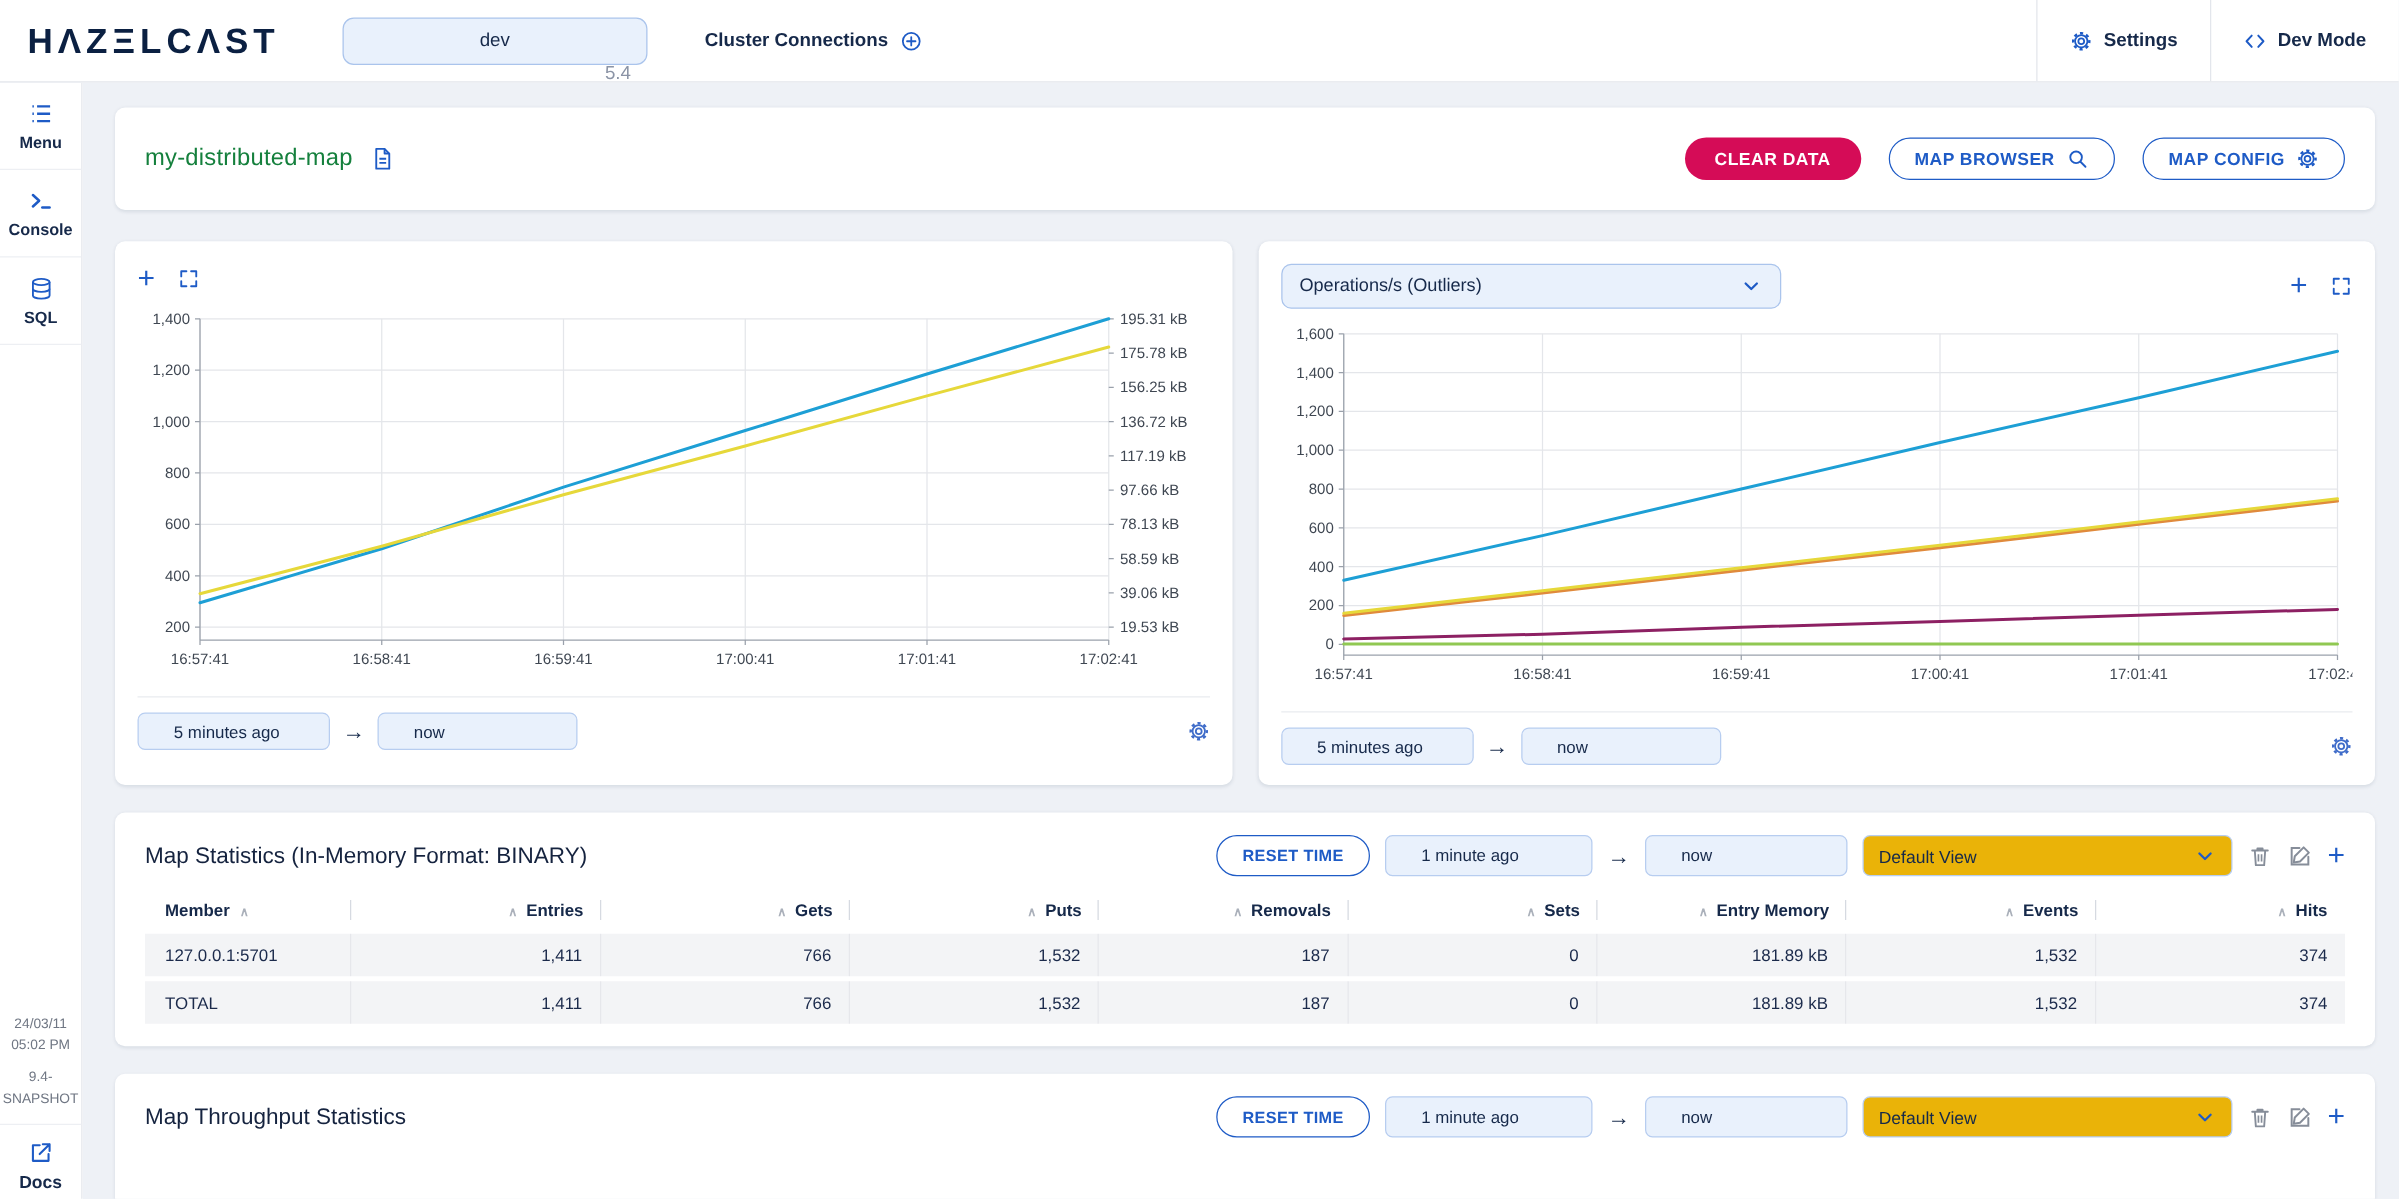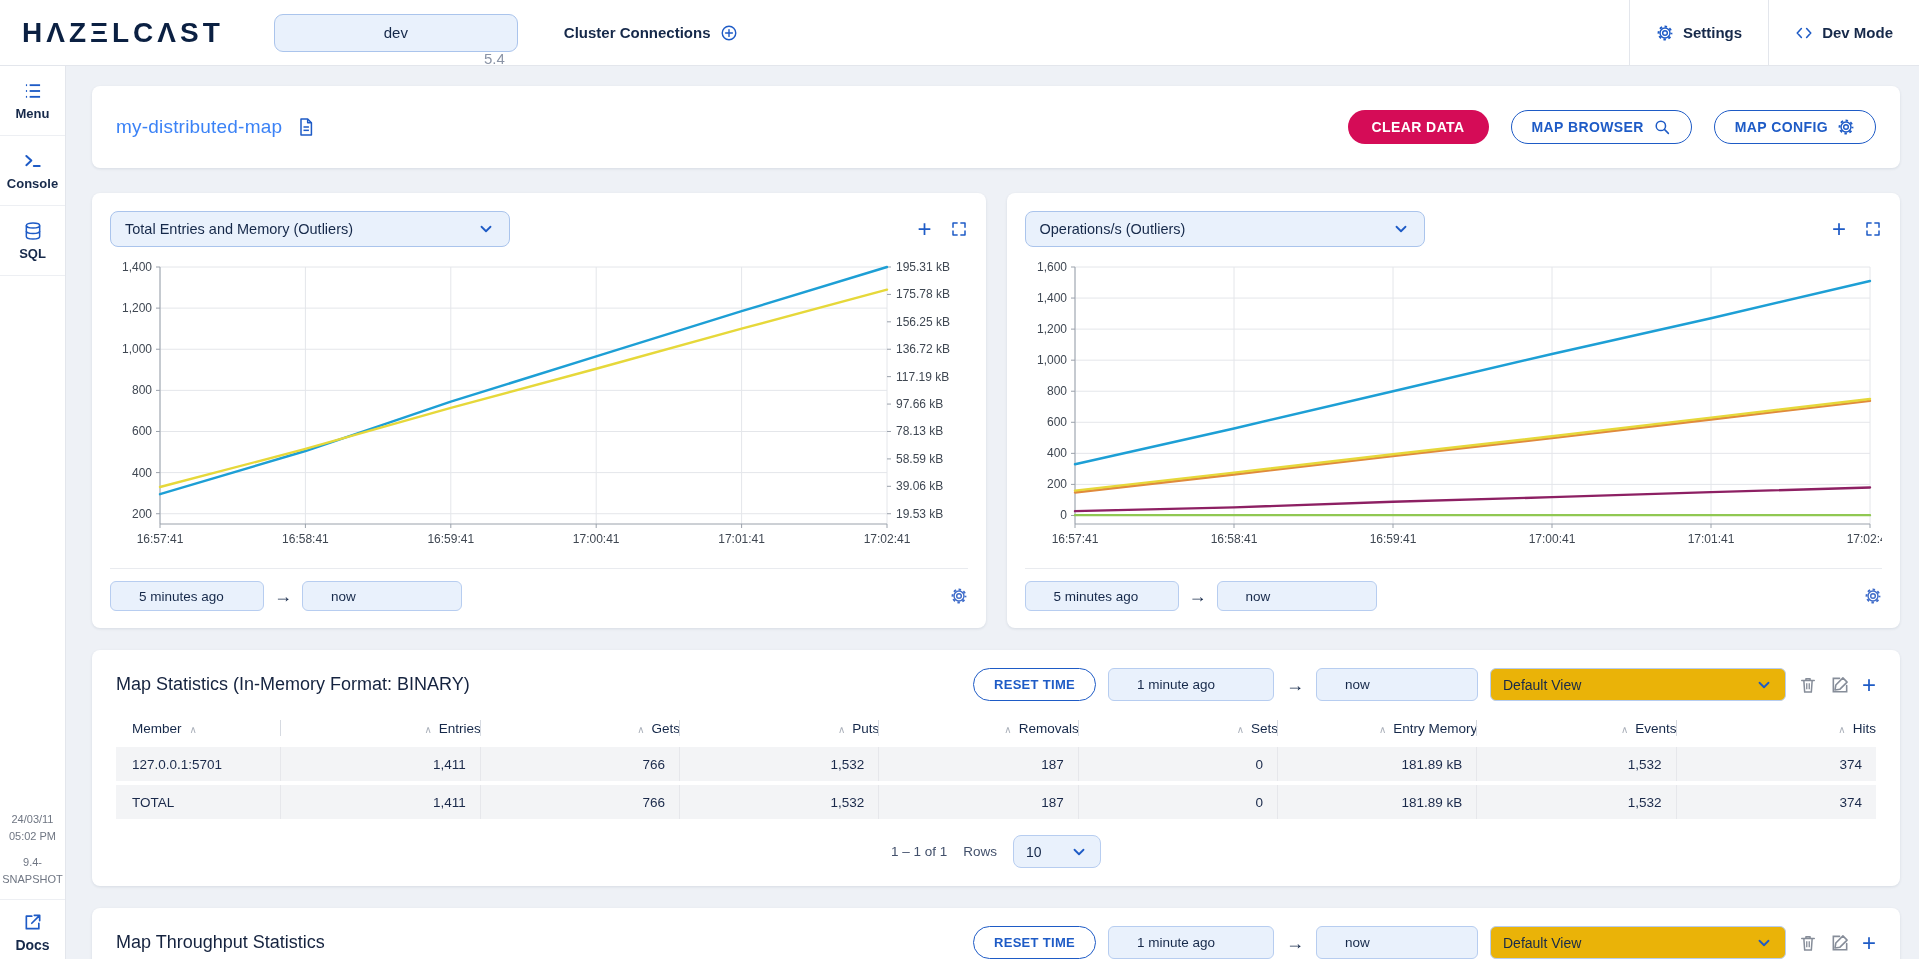--- a/index.html
+++ b/index.html
@@ -33,21 +33,21 @@
   .side-docs { border-top:1px solid #edeff3; margin-top:12px; padding-top:12px;
     display:flex; flex-direction:column; align-items:center; gap:5px; cursor:pointer; }
   .side-docs .lbl { font-size:14px; font-weight:700; color:#16294a; }
 
   
   .main { position:absolute; left:66px; top:66px; width:1853px; height:893px;
     padding:20px 19px 0 26px; overflow:hidden; }
   .card { background:#fff; border-radius:8px; box-shadow:0 1px 3px rgba(13,36,70,.10); }
 
   .header-card { height:82px; display:flex; align-items:center; padding:0 24px; margin-bottom:25px; }
-  .page-title { font-size:19px; color:#3b82f6; letter-spacing:.2px; }
+  .page-title { font-size:19px; color:#15803d; letter-spacing:.2px; }
   .header-actions { margin-left:auto; display:flex; align-items:center; gap:22px; }
   .btn-danger { height:34px; padding:0 24px; border:none; border-radius:17px; background:#d50c57;
     color:#fff; font-size:14px; font-weight:700; letter-spacing:.4px; cursor:pointer; font-family:inherit; }
   .btn-outline { height:34px; padding:0 20px; border:1.5px solid #1e5bc6; border-radius:17px; background:#fff;
     color:#1e5bc6; font-size:14px; font-weight:700; letter-spacing:.4px; cursor:pointer;
     display:flex; align-items:center; gap:9px; font-family:inherit; }
 
   .charts-row { display:flex; gap:21px; margin-bottom:22px; }
   .chart-card { flex:1; height:435px; padding:18px; display:flex; flex-direction:column; }
   .chart-head { display:flex; align-items:center; justify-content:space-between; }
@@ -74,21 +74,21 @@
   .ctl-from { width:166px; height:33px; } .ctl-to { width:162px; height:33px; }
   .view-select { width:296px; height:33px; background:#eab308; border:1px solid #b7cdf0; border-radius:6px;
     display:flex; align-items:center; padding:0 12px; font-size:14px; color:#16294a; cursor:pointer; }
   .view-select .chev { margin-left:auto; }
   .icon-btn { background:none; border:none; padding:0; cursor:pointer; color:#868d99; display:flex; align-items:center; }
   .icon-btn.blue { color:#1e5bc6; }
 
   .stats-table { margin-top:4px; }
   .t-head, .t-row { display:grid; grid-template-columns:9.4% repeat(8, 11.325%); align-items:center; }
   .t-head { height:30px; }
-  .th { position:relative; text-align:right; font-size:13.5px; font-weight:400;
+  .th { position:relative; text-align:right; padding-right:14px; font-size:13.5px; font-weight:700;
     color:#16294a; cursor:pointer; white-space:nowrap; }
   .th:not(:last-child)::after { content:""; position:absolute; right:0; top:50%; transform:translateY(-50%);
     width:1px; height:16px; background:#d6dae1; }
   .th:first-child { text-align:left; padding-left:16px; }
   .caret { color:#aab0ba; font-size:10px; margin-right:7px; }
   .th:first-child .caret { margin-right:0; margin-left:8px; }
   .t-row { height:34px; background:#f3f4f6; margin-top:4px; }
   .td { text-align:right; padding-right:14px; font-size:13.5px; color:#1b2a4b;
     border-right:1px solid rgba(27,42,75,.06); height:100%; display:flex; align-items:center; justify-content:flex-end; }
   .td:first-child { text-align:left; padding-left:16px; justify-content:flex-start; }
@@ -265,26 +265,20 @@
             <use href="#i-gear"></use>
           </svg>
       </button>
     </div>
   </section>
 
   <div class="charts-row">
 
     <section class="card chart-card">
       <div class="chart-head">
-        <div class="metric-select">
-          <span>Total Entries and Memory (Outliers)</span>
-          <svg class="ic ic18 blue-ic chev">
-              <use href="#i-chev"></use>
-            </svg>
-        </div>
         <div class="chart-head-icons">
           <span class="plus-glyph">+</span>
           <svg class="ic ic18 blue-ic" style="cursor:pointer">
               <use href="#i-expand"></use>
             </svg>
         </div>
       </div>
       <div class="chart-body">
         <svg class="chart-svg" viewBox="0 0 857 295" width="857" height="295">
             <line x1="50" y1="8" x2="50" y2="265" stroke="#e4e6ea" stroke-width="1"></line>
@@ -505,30 +499,20 @@
             <div class="td">1,532</div>
             <div class="td">187</div>
             <div class="td">0</div>
             <div class="td">181.89 kB</div>
             <div class="td">1,532</div>
             <div class="td">374</div>
           </div>
         </div>
     </div>
 
-    <div class="pagination">
-      <span>1 – 1 of 1</span>
-      <span>Rows</span>
-      <div class="rows-select">
-        <span>10</span>
-        <svg class="ic ic18 blue-ic chev">
-            <use href="#i-chev"></use>
-          </svg>
-      </div>
-    </div>
   </section>
 
   <section class="card throughput-card">
     <div class="stats-head">
       <span class="section-title">Map Throughput Statistics</span>
       <div class="stats-controls">
         <button class="btn-reset">RESET TIME</button>
         <div class="pill-input ctl-from">1 minute ago</div>
         <span class="range-arrow">→</span>
         <div class="pill-input ctl-to">now</div>

